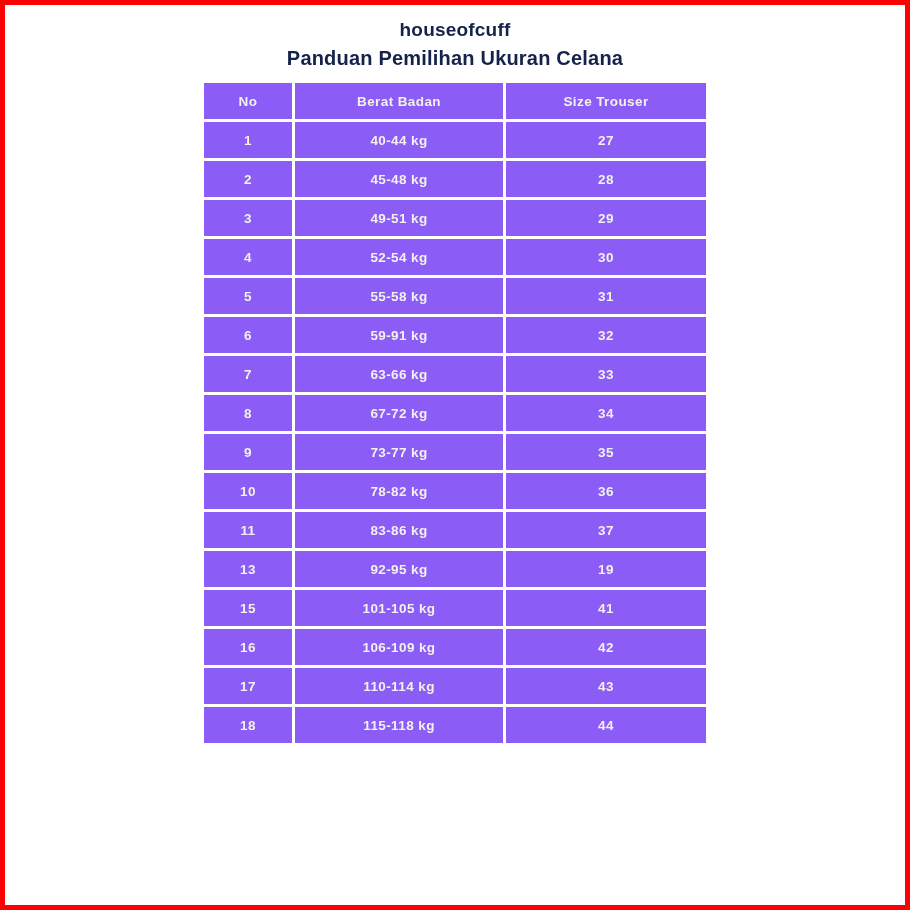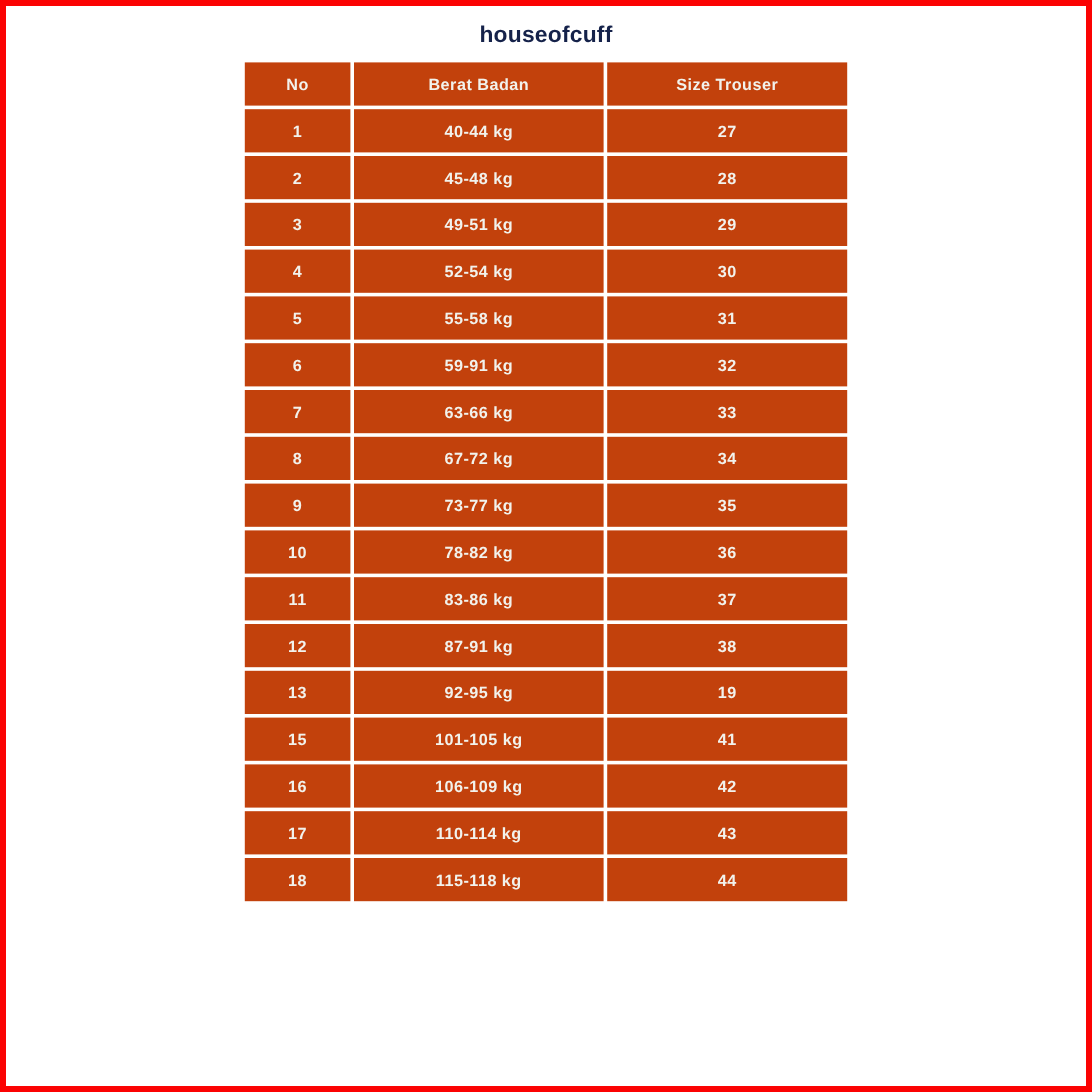--- a/index.html
+++ b/index.html
@@ -35,21 +35,21 @@
     line-height: 27px;
   }
   table.size-table {
     border-collapse: separate;
     border-spacing: 3px;
     margin: 8px auto 0 auto;
     table-layout: fixed;
   }
   table.size-table th,
   table.size-table td {
-    background: #c2410c;
+    background: #8b5cf6;
     color: #f2f2ec;
     text-align: center;
     vertical-align: middle;
     height: 36px;
     font-size: 13.5px;
     font-weight: 600;
     letter-spacing: 0.4px;
     padding: 0 4px;
   }
   .col-no     { width: 80px; }
@@ -65,20 +65,21 @@
     letter-spacing: 0.2px;
   }
 </style>
 </head>
 <body>
 
 <div class="page">
 
   <div class="header">
     <div class="brand">houseofcuff</div>
+    <div class="title-line">Panduan Pemilihan Ukuran Celana</div>
   </div>
 
   <table class="size-table">
     <thead>
       <tr>
         <th class="col-no">No</th>
         <th class="col-weight">Berat Badan</th>
         <th class="col-size">Size Trouser</th>
       </tr>
     </thead>
@@ -132,25 +133,20 @@
           <td>10</td>
           <td>78-82 kg</td>
           <td>36</td>
         </tr>
         <tr>
           <td>11</td>
           <td>83-86 kg</td>
           <td>37</td>
         </tr>
         <tr>
-          <td>12</td>
-          <td>87-91 kg</td>
-          <td>38</td>
-        </tr>
-        <tr>
           <td>13</td>
           <td>92-95 kg</td>
           <td>19</td>
         </tr>
         <tr>
           <td>15</td>
           <td>101-105 kg</td>
           <td>41</td>
         </tr>
         <tr>

